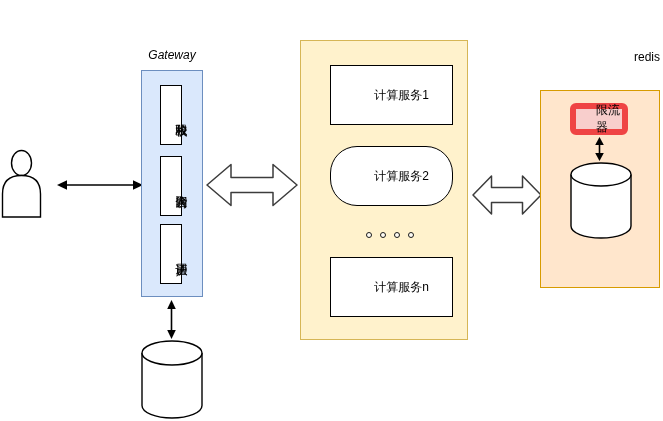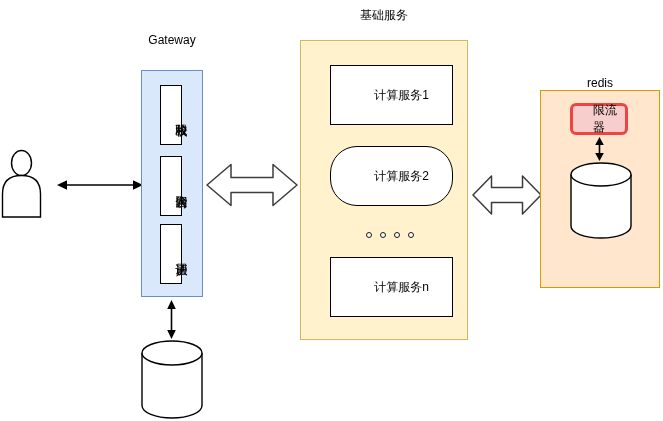--- a/index.html
+++ b/index.html
@@ -42,21 +42,21 @@
     border:1px solid #000000;
     display:flex; align-items:center; justify-content:center;
     font-size:12px; color:#000;
   }
   .redis-box {
     background:#ffe6cc;
     border:1px solid #d79b00;
   }
   .limiter-box {
     background:#f8cecc;
-    border:3px solid #ef4444;
+    border:6px solid #ef4444;
     border-radius:6px;
     display:flex; align-items:center; justify-content:center;
     font-size:12px; color:#000;
   }
   .dots { display:flex; gap:8px; align-items:center; }
   .dot {
     width:4px; height:4px;
     border:1.4px solid #1a1a1a;
     border-radius:50%;
     background:#fffdf5;
@@ -73,47 +73,46 @@
     <ellipse cx="20.5" cy="14" rx="10" ry="12.5" fill="#ffffff" stroke="#000000" stroke-width="1.4"></ellipse>
     <path d="M1.5,68 V45 Q1.5,26.5 20.5,26.5 Q39.5,26.5 39.5,45 V68 Z" fill="#ffffff" stroke="#000000" stroke-width="1.4"></path>
   </svg>
 
   <svg class="abs" style="left:56px; top:178px;" width="88" height="14" viewBox="0 0 88 14">
     <line x1="9" y1="7" x2="79" y2="7" stroke="#000000" stroke-width="1.6"></line>
     <polygon points="1,7 11,2.2 11,11.8" fill="#000000"></polygon>
     <polygon points="87,7 77,2.2 77,11.8" fill="#000000"></polygon>
   </svg>
 
-  <div class="abs label" style="left:141px; top:33px; width:62px;">Gateway</div>
+  <div class="abs label" style="left:141px; top:48px; width:62px;font-style:italic;">Gateway</div>
   <div class="box gateway-box" style="left:141px; top:70px; width:62px; height:227px;"></div>
   <div class="box module" style="left:160px; top:85px; width:22px; height:60px;">权限校验</div>
   <div class="box module" style="left:160px; top:156px; width:22px; height:60px;">访问聚合</div>
   <div class="box module" style="left:160px; top:224px; width:22px; height:60px;">用户认证</div>
 
   <svg class="abs" style="left:206px; top:163px;" width="92" height="44" viewBox="0 0 92 44">
     <polygon points="1,22 25,1.5 25,14.5 67,14.5 67,1.5 91,22 67,42.5 67,29.5 25,29.5 25,42.5" fill="#ffffff" stroke="#3c3c3c" stroke-width="1.5" stroke-linejoin="round"></polygon>
   </svg>
 
-  <div class="abs label" style="left:300px; top:7px; width:168px;">基础服务</div>
   <div class="box services-box" style="left:300px; top:40px; width:168px; height:300px;"></div>
   <div class="box service-item" style="left:330px; top:65px; width:123px; height:60px;">计算服务1</div>
   <div class="box service-item" style="left:330px; top:146px; width:123px; height:60px;border-radius:27px;">计算服务2</div>
   <div class="abs dots" style="left:366px; top:232px;">
       <span class="dot"></span>
       <span class="dot"></span>
       <span class="dot"></span>
       <span class="dot"></span>
     </div>
   <div class="box service-item" style="left:330px; top:257px; width:123px; height:60px;text-align:center;">计算服务n</div>
 
   <svg class="abs" style="left:472px; top:174px;" width="70" height="42" viewBox="0 0 70 42">
     <polygon points="1,21 19.5,2 19.5,13.5 50.5,13.5 50.5,2 69,21 50.5,40 50.5,28.5 19.5,28.5 19.5,40" fill="#ffffff" stroke="#3c3c3c" stroke-width="1.5" stroke-linejoin="round"></polygon>
   </svg>
 
-  <div class="abs label" style="left:540px; top:76px; width:120px;">redis</div>
+  <div class="abs label" style="left:540px; top:50px; width:120px;text-align:right;">redis</div>
   <div class="box redis-box" style="left:540px; top:90px; width:120px; height:198px;"></div>
   <div class="box limiter-box" style="left:570px; top:103px; width:58px; height:32px;">限流器</div>
 
   <svg class="abs" style="left:593px; top:136px;" width="13" height="26" viewBox="0 0 13 26">
     <line x1="6.5" y1="6" x2="6.5" y2="20" stroke="#000000" stroke-width="1.6"></line>
     <polygon points="6.5,1 2.2,9 10.8,9" fill="#000000"></polygon>
     <polygon points="6.5,25 2.2,17 10.8,17" fill="#000000"></polygon>
   </svg>
 
   <svg class="abs" style="left:570px; top:162px;" width="62" height="77" viewBox="0 0 62 77">

